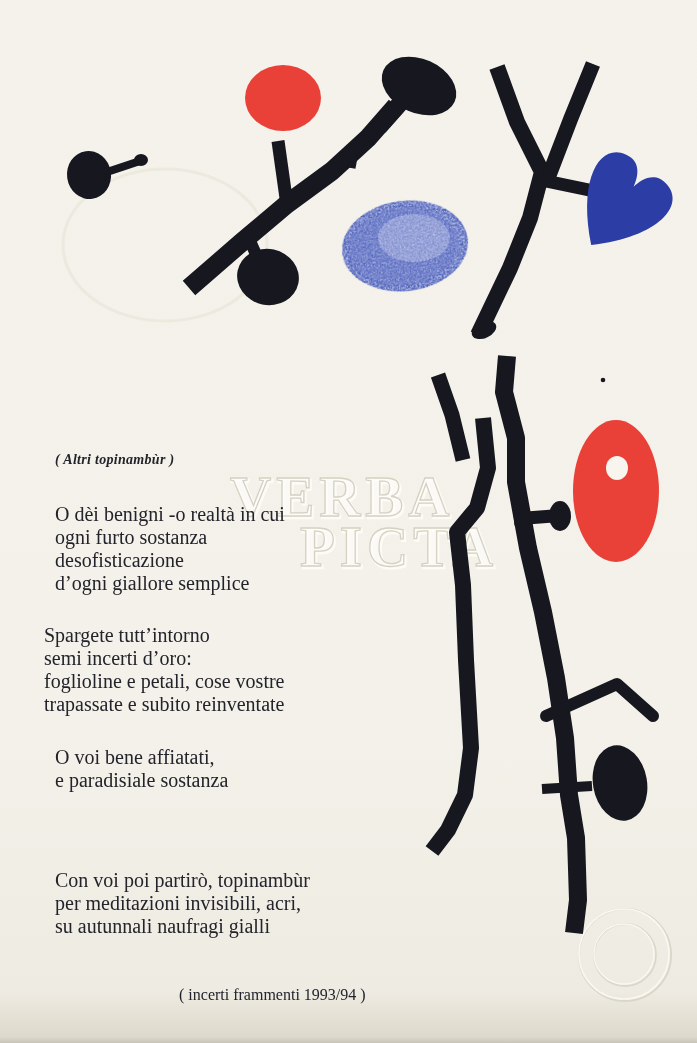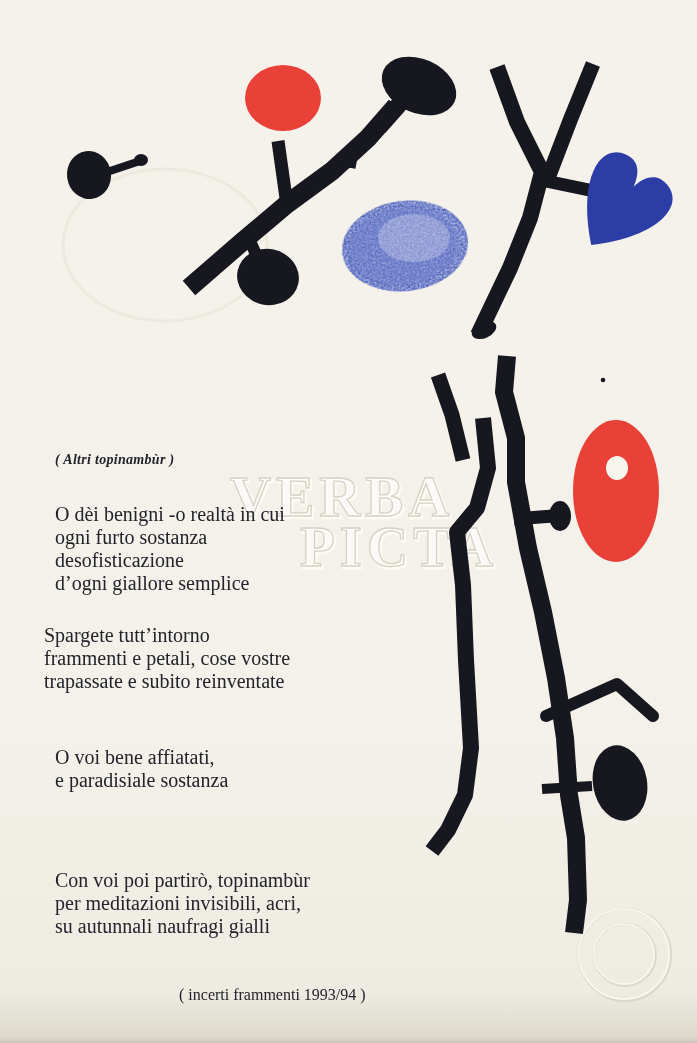--- a/index.html
+++ b/index.html
@@ -118,21 +118,22 @@
 
   <div class="poem-abs stanza" style="left:55px;top:503px;">
     <div class="pline">O dèi benigni -o realtà in cui</div>
     <div class="pline">ogni furto sostanza</div>
     <div class="pline">desofisticazione</div>
     <div class="pline">d’ogni giallore semplice</div>
   </div>
 
   <div class="poem-abs stanza" style="left:44px;top:624px;">
     <div class="pline">Spargete tutt’intorno</div>
-    <div class="pline">frammenti e petali, cose vostre</div>
+    <div class="pline">semi incerti d’oro:</div>
+    <div class="pline">foglioline e petali, cose vostre</div>
     <div class="pline">trapassate e subito reinventate</div>
   </div>
 
   <div class="poem-abs stanza" style="left:55px;top:746px;">
     <div class="pline">O voi bene affiatati,</div>
     <div class="pline">e paradisiale sostanza</div>
   </div>
 
   <div class="poem-abs stanza" style="left:55px;top:869px;">
     <div class="pline">Con voi poi partirò, topinambùr</div>

